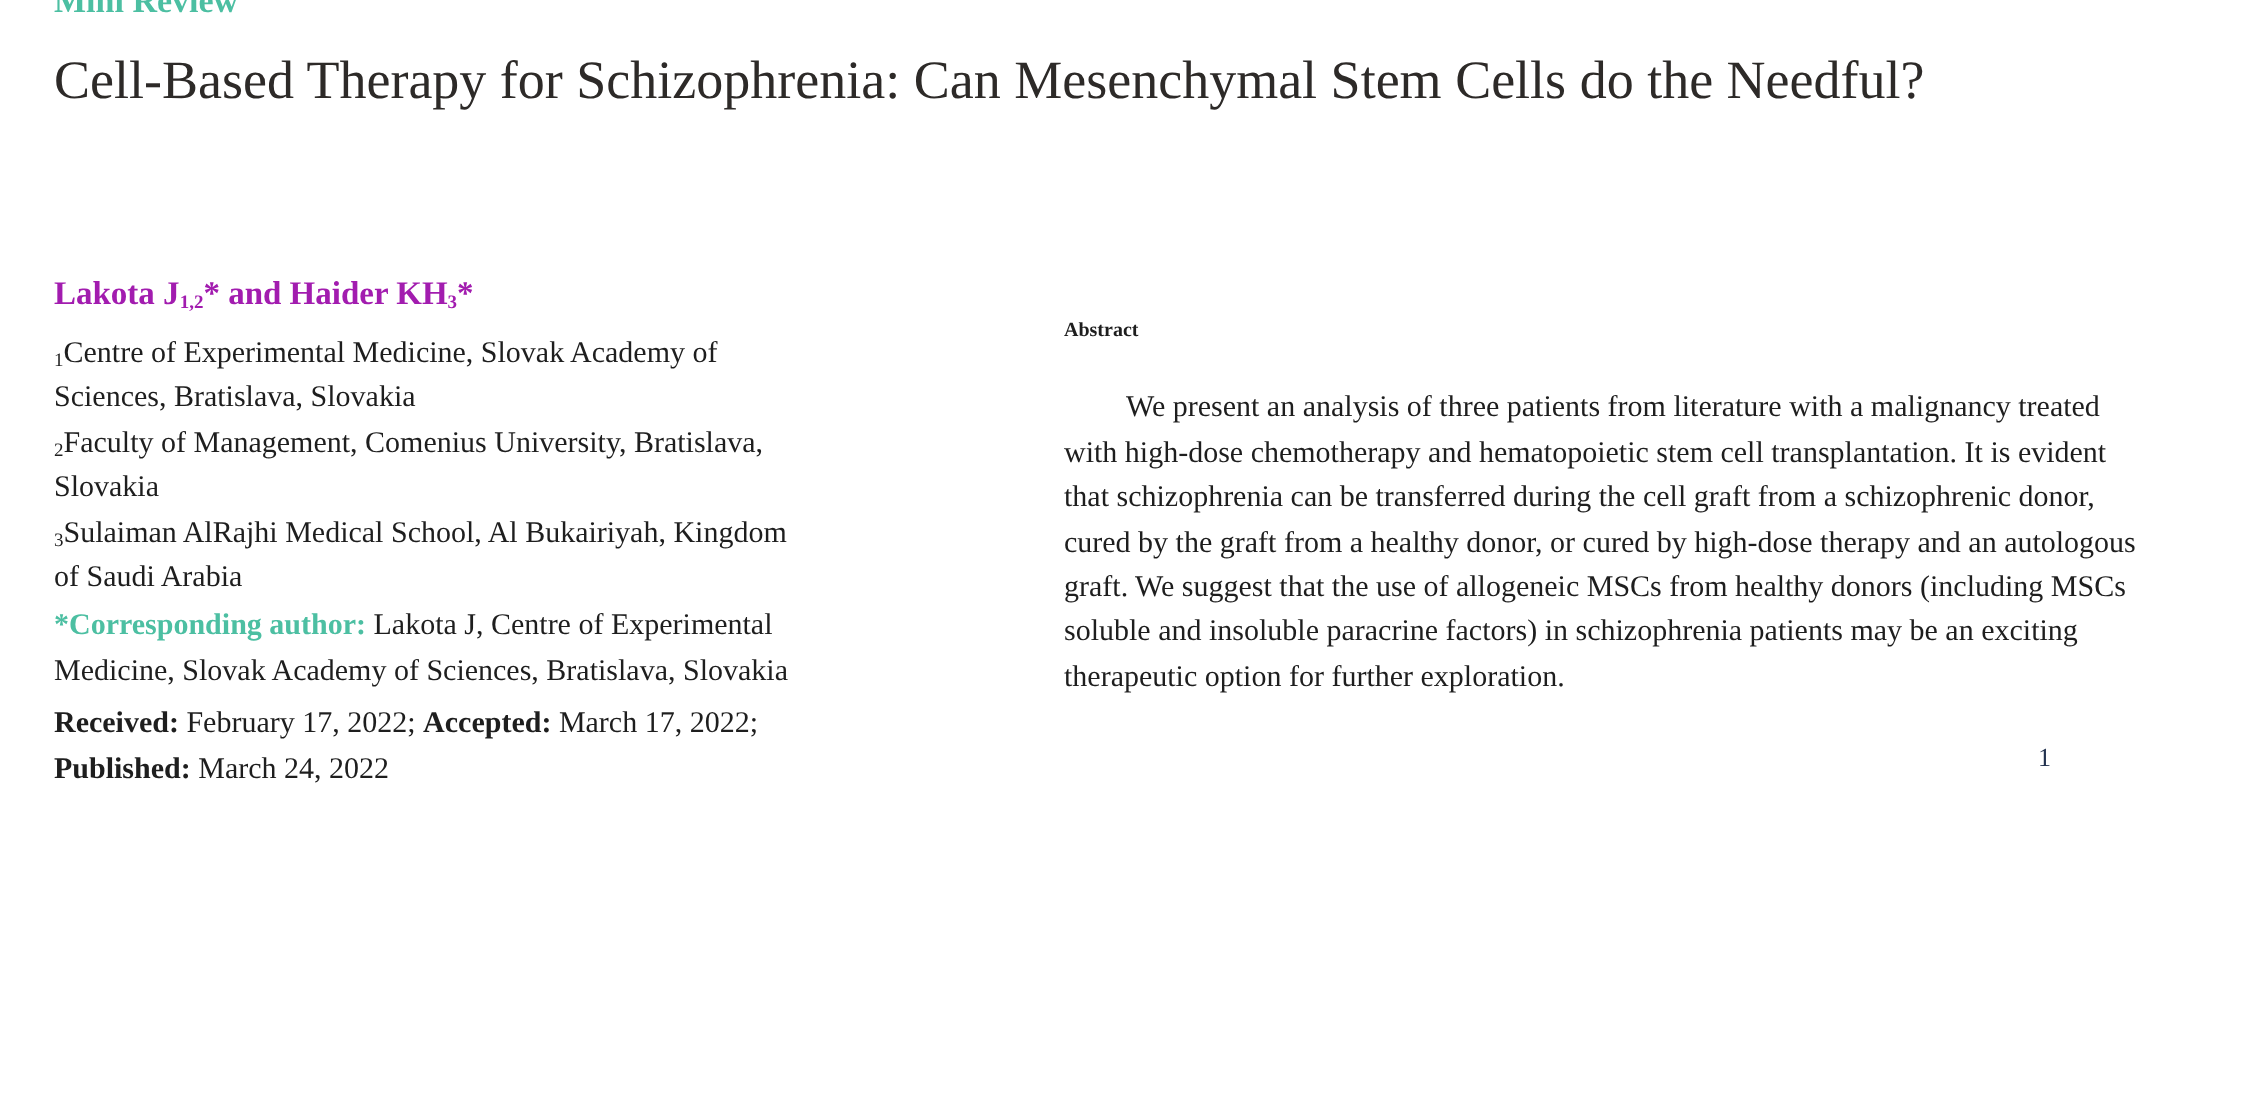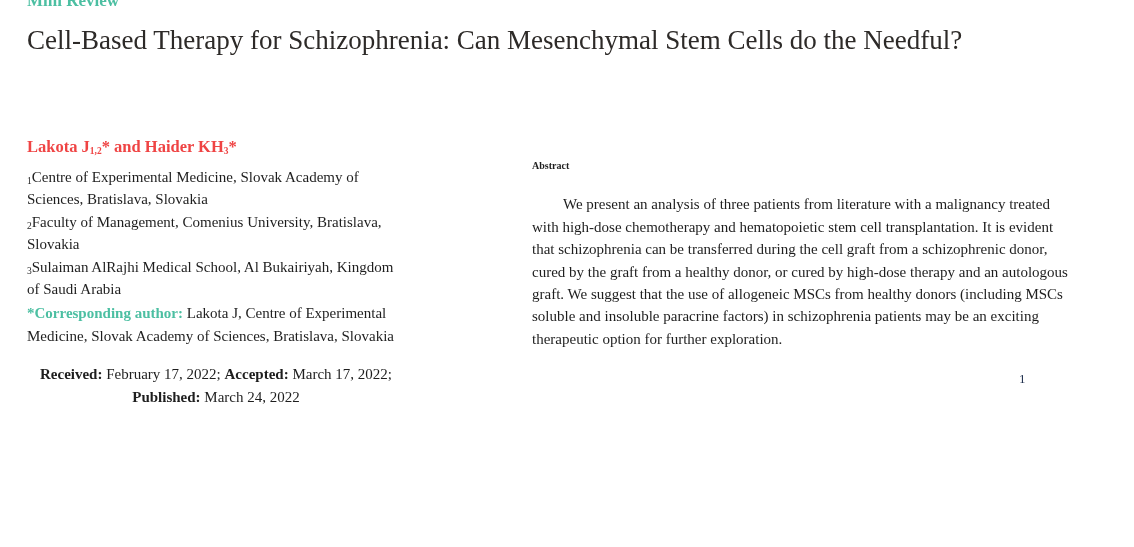--- a/index.html
+++ b/index.html
@@ -53,21 +53,21 @@
     margin-left: 127px;
     padding-top: 25px;
     font-size: 15px;
     line-height: 22.4px;
   }
   .authors {
     margin: 5px 0 7px 0;
     font-size: 16.5px;
     font-weight: bold;
     line-height: 24px;
-    color: #ef4444;
+    color: #a21caf;
     font-family: Liberation Serif, serif;
   }
   .affil {
     margin: 0;
   }
   .marker {
     font-size: 9.5px;
     line-height: 0;
     position: relative;
     top: 2px;
@@ -76,22 +76,21 @@
     margin: 2px 0 0 0;
   }
   .teal-label {
     color: #4cbfa2;
     font-weight: bold;
   }
   .bio {
     margin: 14px 0 0 0;
   }
   .dates {
-    margin: 16px 0 0 0;
-    text-align: center;
+    margin: 4px 0 0 0;
   }
   b.inline-label {
     font-weight: bold;
   }
   .abstract-heading {
     margin: 0;
     font-size: 10px;
     font-weight: bold;
     line-height: 22.4px;
   }

